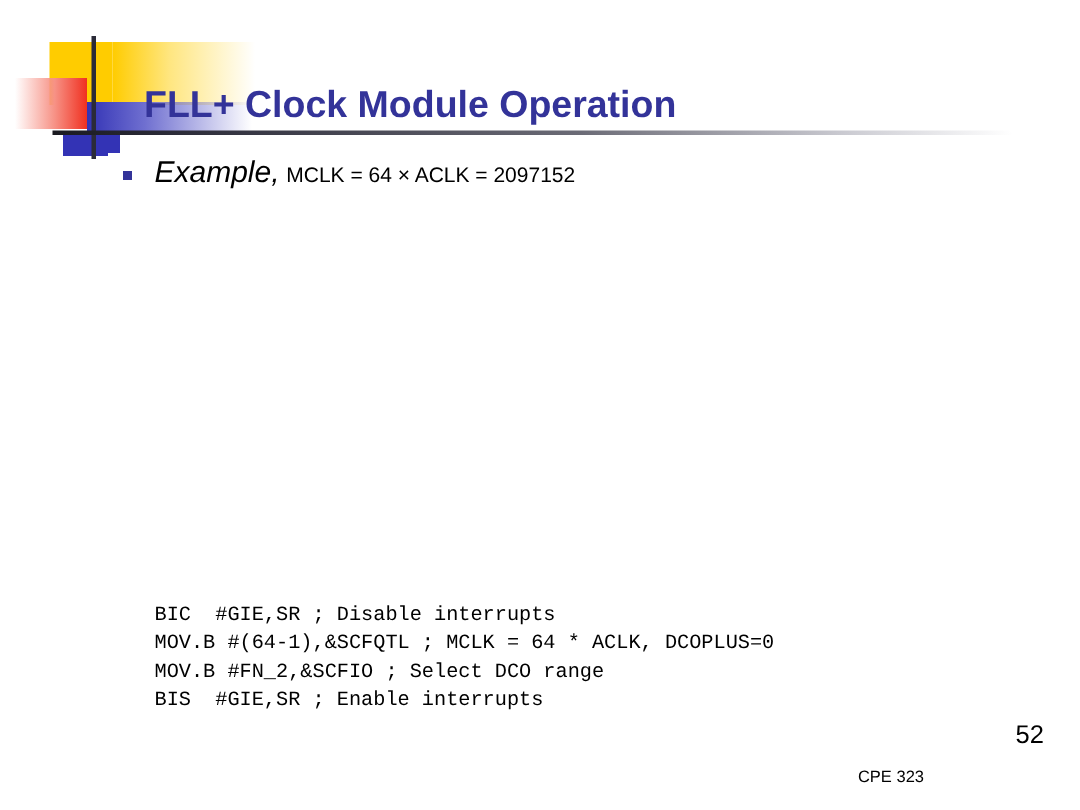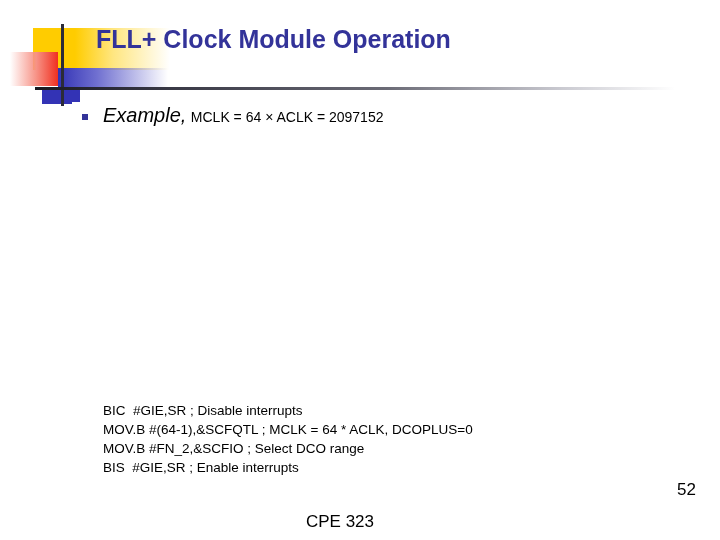--- a/index.html
+++ b/index.html
@@ -89,21 +89,21 @@
     top: 87px;
     width: 640px;
     height: 3px;
     background: linear-gradient(to right, #1a1a20 0%, #2b2b38 12%, #6b6b76 55%, #c9c9d0 82%, rgba(255,255,255,0) 100%);
   }
 
   
   #title {
     position: absolute;
     left: 96px;
-    top: 24px;
+    top: 55px;
     width: 600px;
     font-size: 25px;
     font-weight: bold;
     color: #333399;
     letter-spacing: 0px;
     line-height: 30px;
   }
 
   
   #body-area {
@@ -142,35 +142,35 @@
     font-size: 14px;
     color: #000000;
     text-align: right;
   }
 
   
   #code {
     position: absolute;
     left: 103px;
     top: 401px;
-    font-family: Liberation Sans, sans-serif;
+    font-family: Liberation Mono, monospace;
     font-size: 13.5px;
     line-height: 19px;
     color: #000000;
     white-space: pre;
   }
 
   
   #footer-center {
     position: absolute;
     left: 0;
     top: 512px;
-    width: 680px;
-    text-align: center;
-    font-size: 17px;
+    width: 616px;
+    text-align: right;
+    font-size: 11px;
     color: #000000;
   }
   #footer-page {
     position: absolute;
     right: 24px;
     top: 480px;
     font-size: 17px;
     color: #000000;
   }
 </style>

